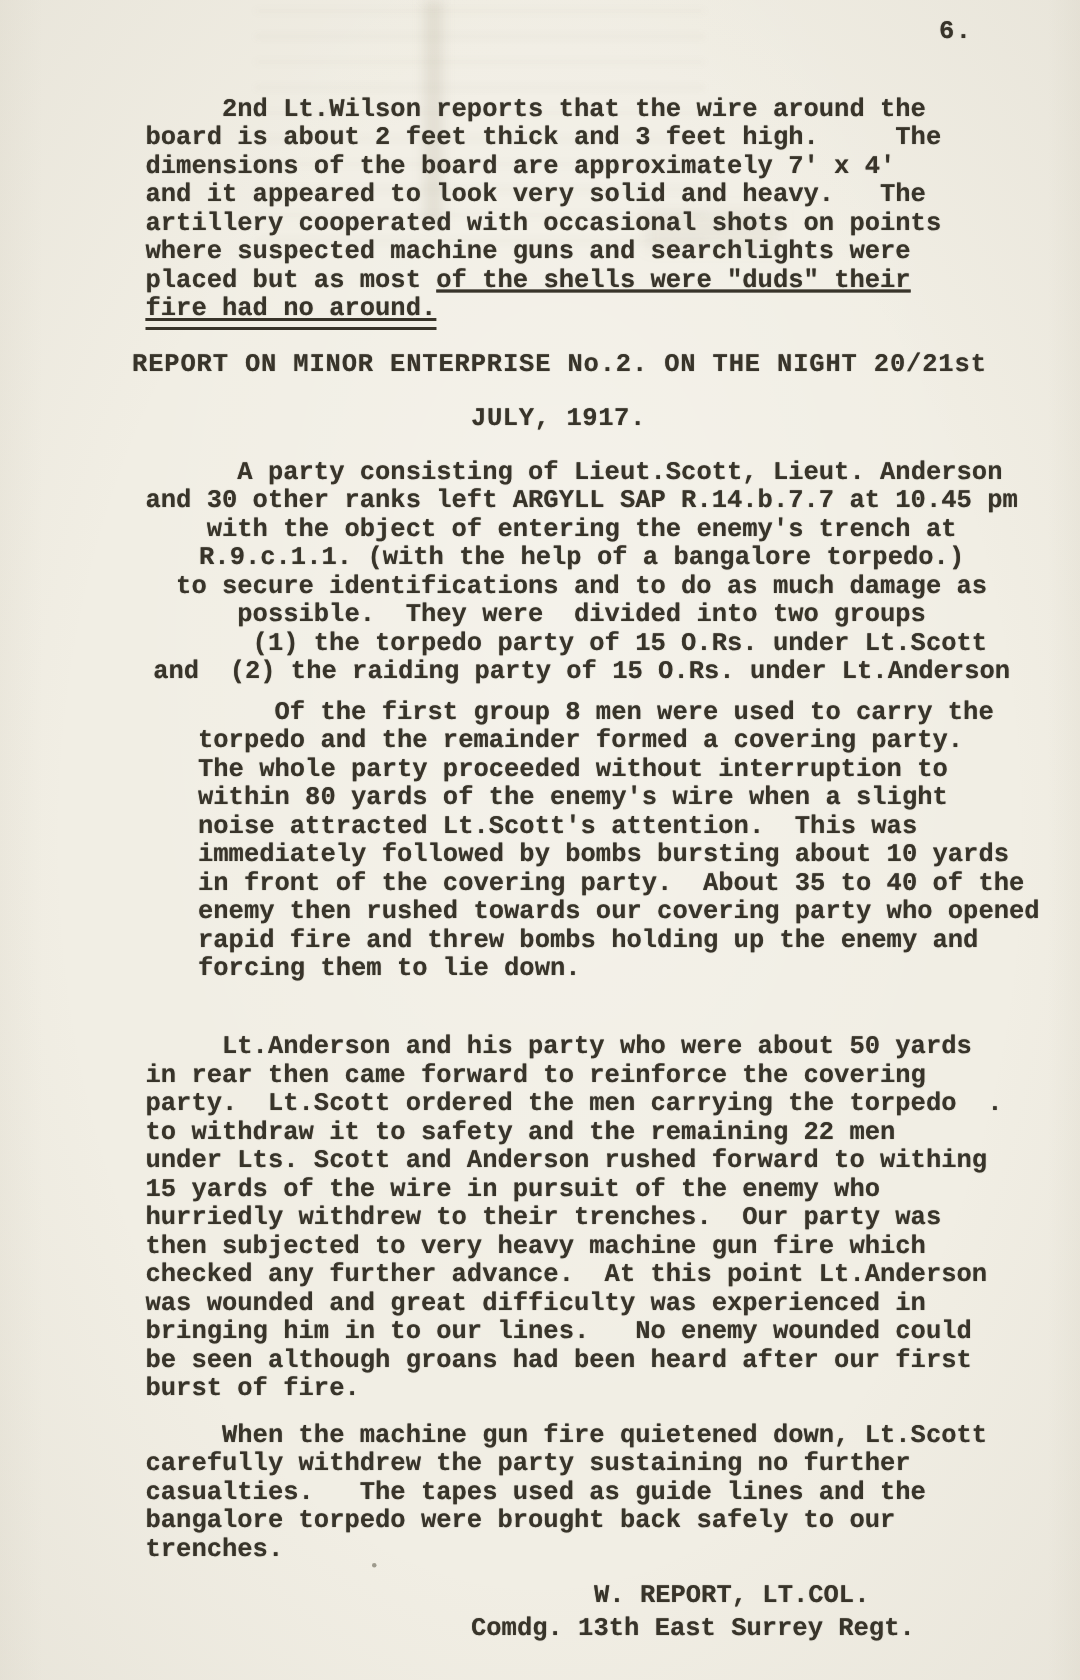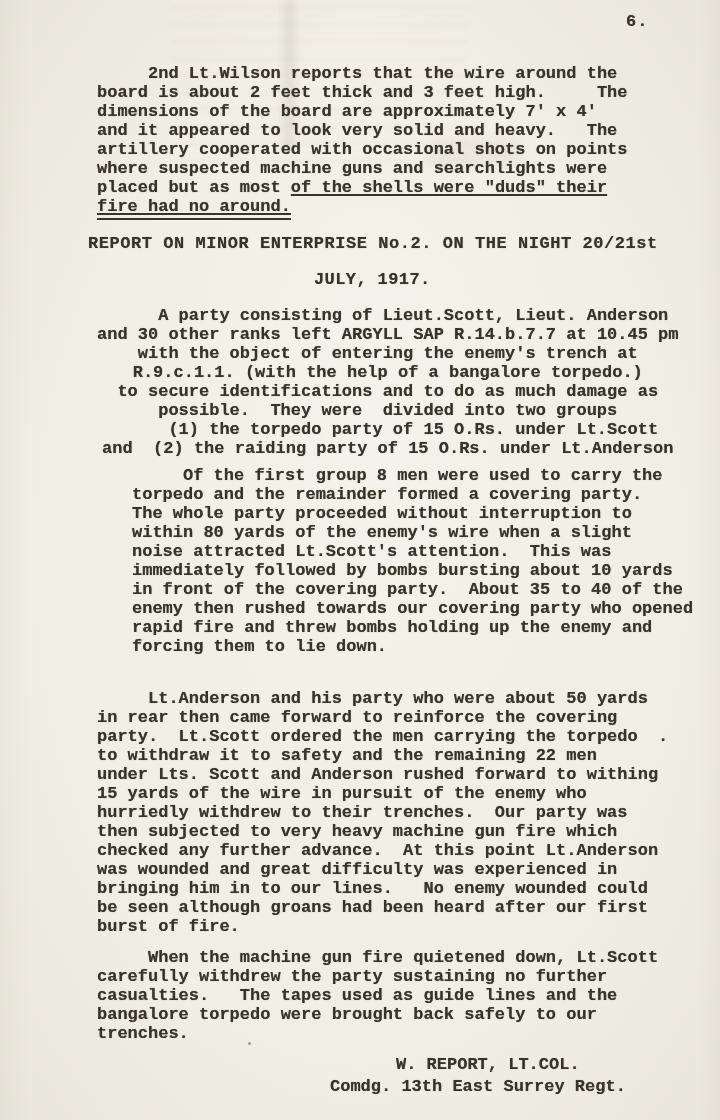--- a/index.html
+++ b/index.html
@@ -44,21 +44,21 @@
     text-decoration-thickness:2px;
     text-underline-offset:2px;
   }
   .u2{
     display:inline-block;
     border-bottom:2px solid currentColor;
     padding-bottom:1.5px;
   }
   .sig{position:absolute;white-space:pre;}
   .sig1{left:396px;top:1055px;}
-  .sig2{left:330px;top:1077px;}
+  .sig2{left:314px;top:1077px;}
   
   .ghost-lines{
     position:absolute;left:170px;top:6px;width:300px;height:170px;
     background:repeating-linear-gradient(180deg,
       rgba(150,140,115,0.10) 0px, rgba(150,140,115,0.10) 3px,
       rgba(0,0,0,0) 3px, rgba(0,0,0,0) 17px);
     filter:blur(2px);
     opacity:0.55;
     pointer-events:none;
   }

